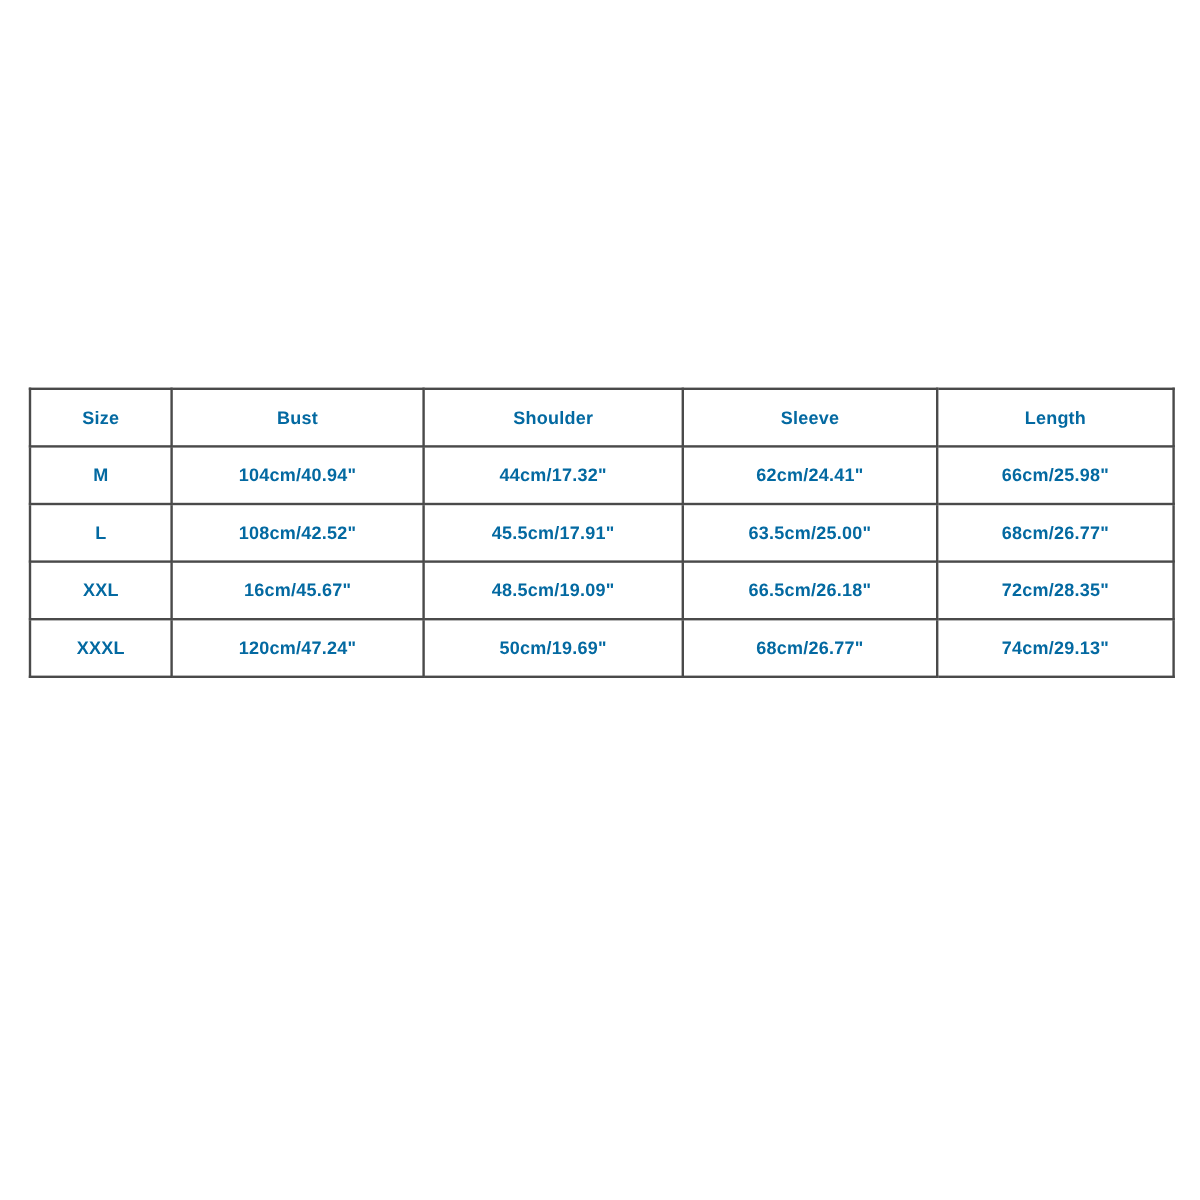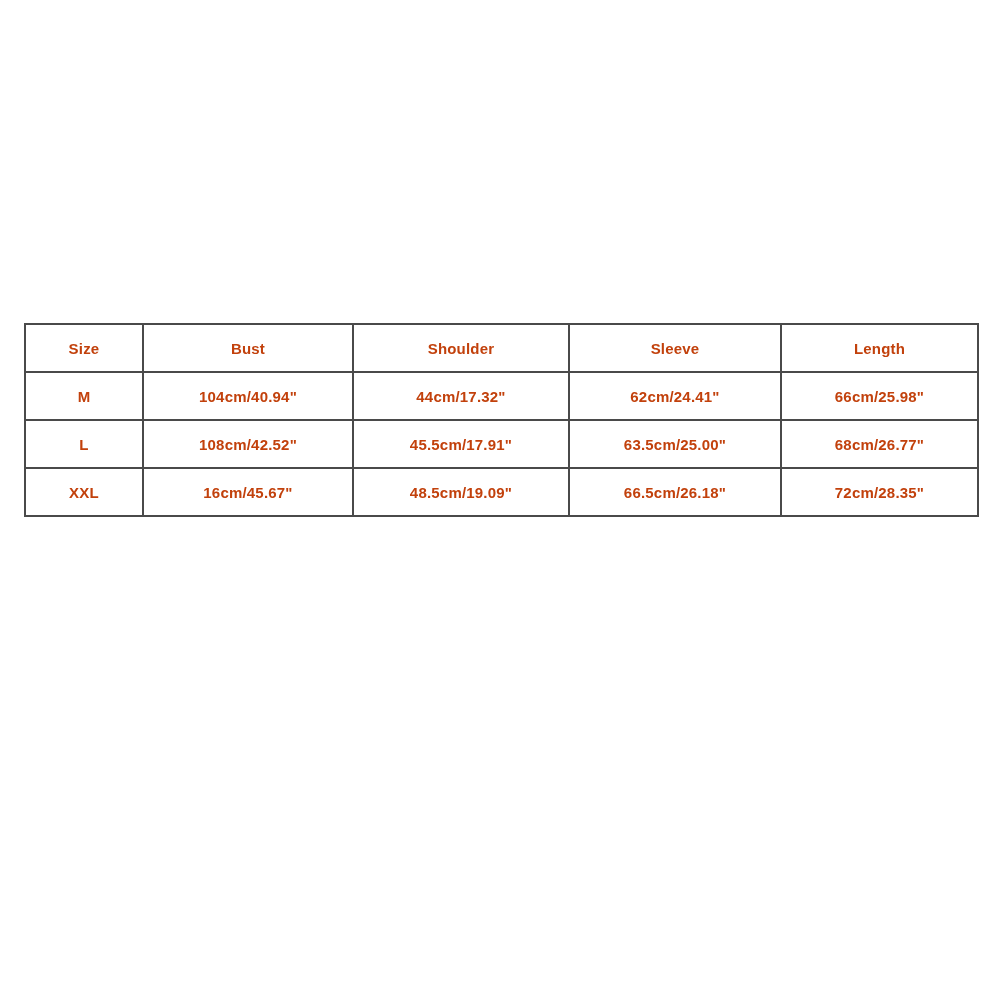--- a/index.html
+++ b/index.html
@@ -24,21 +24,21 @@
     table-layout: fixed;
   }
   .size-chart th,
   .size-chart td {
     border: 2px solid #4a4a4a;
     height: 46px;              
     text-align: center;
     vertical-align: middle;
     font-size: 15px;
     font-weight: bold;
-    color: #c2410c;
+    color: #0369a1;
     letter-spacing: 0.2px;
     padding: 0;
     overflow: hidden;
     white-space: nowrap;
   }
   col.c-size     { width: 118px; }
   col.c-bust     { width: 210px; }
   col.c-shoulder { width: 216px; }
   col.c-sleeve   { width: 212px; }
   col.c-length   { width: 197px; }
@@ -79,15 +79,22 @@
         <td>63.5cm/25.00"</td>
         <td>68cm/26.77"</td>
       </tr>
       <tr>
         <td>XXL</td>
         <td>16cm/45.67"</td>
         <td>48.5cm/19.09"</td>
         <td>66.5cm/26.18"</td>
         <td>72cm/28.35"</td>
       </tr>
+      <tr>
+        <td>XXXL</td>
+        <td>120cm/47.24"</td>
+        <td>50cm/19.69"</td>
+        <td>68cm/26.77"</td>
+        <td>74cm/29.13"</td>
+      </tr>
     </tbody>
   </table>
 </div>
 
 </body></html>

